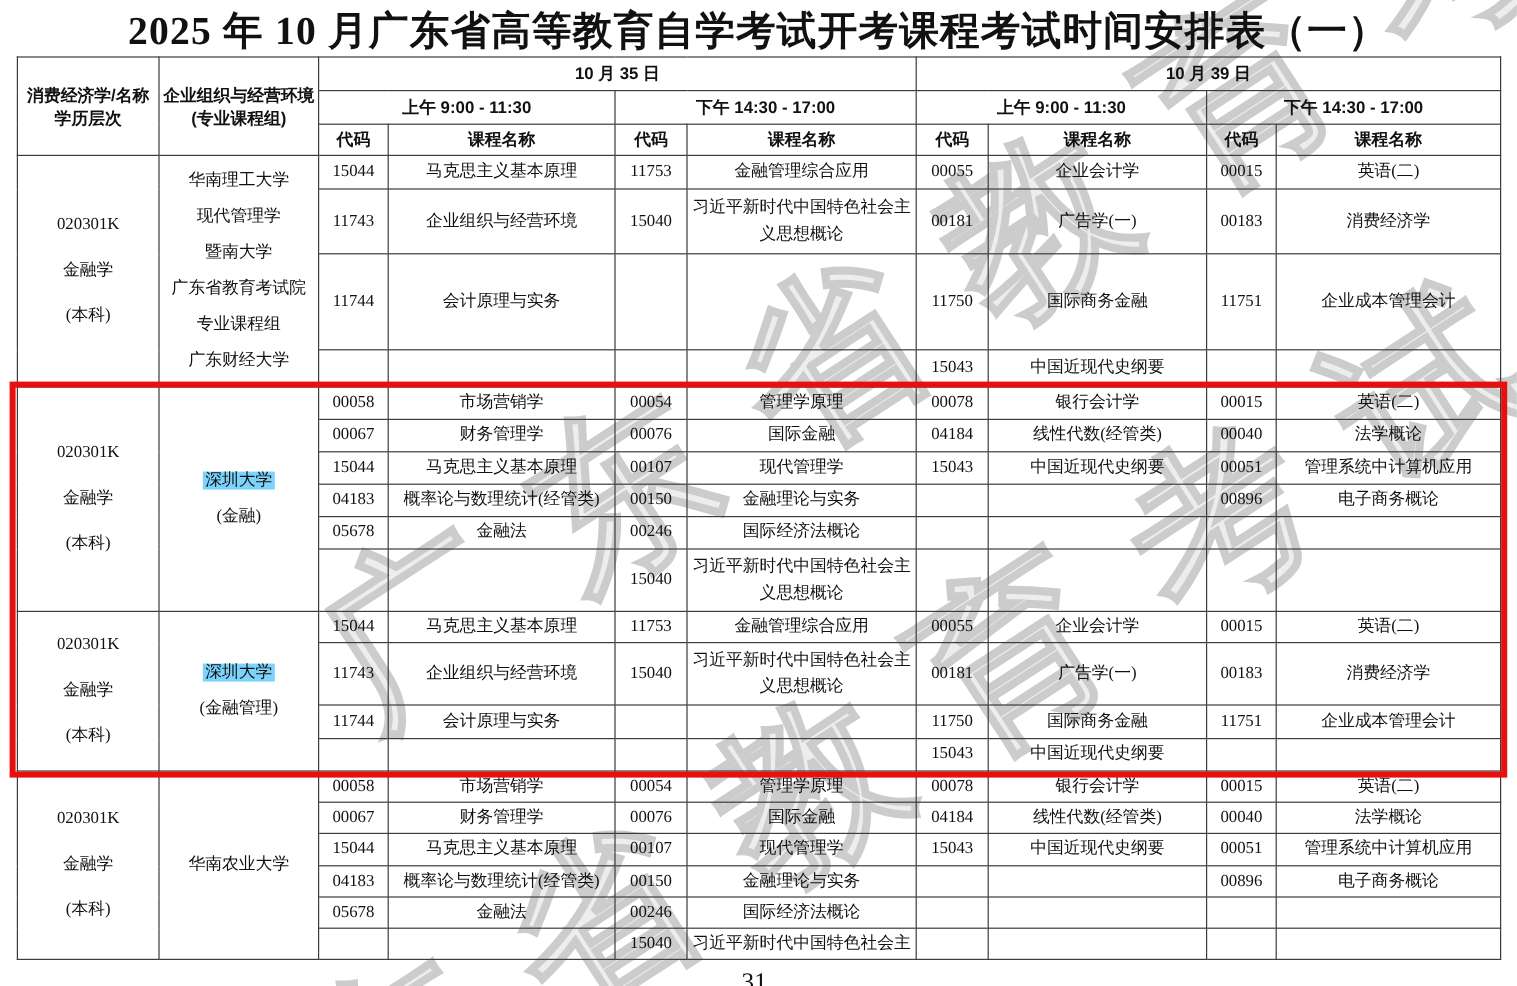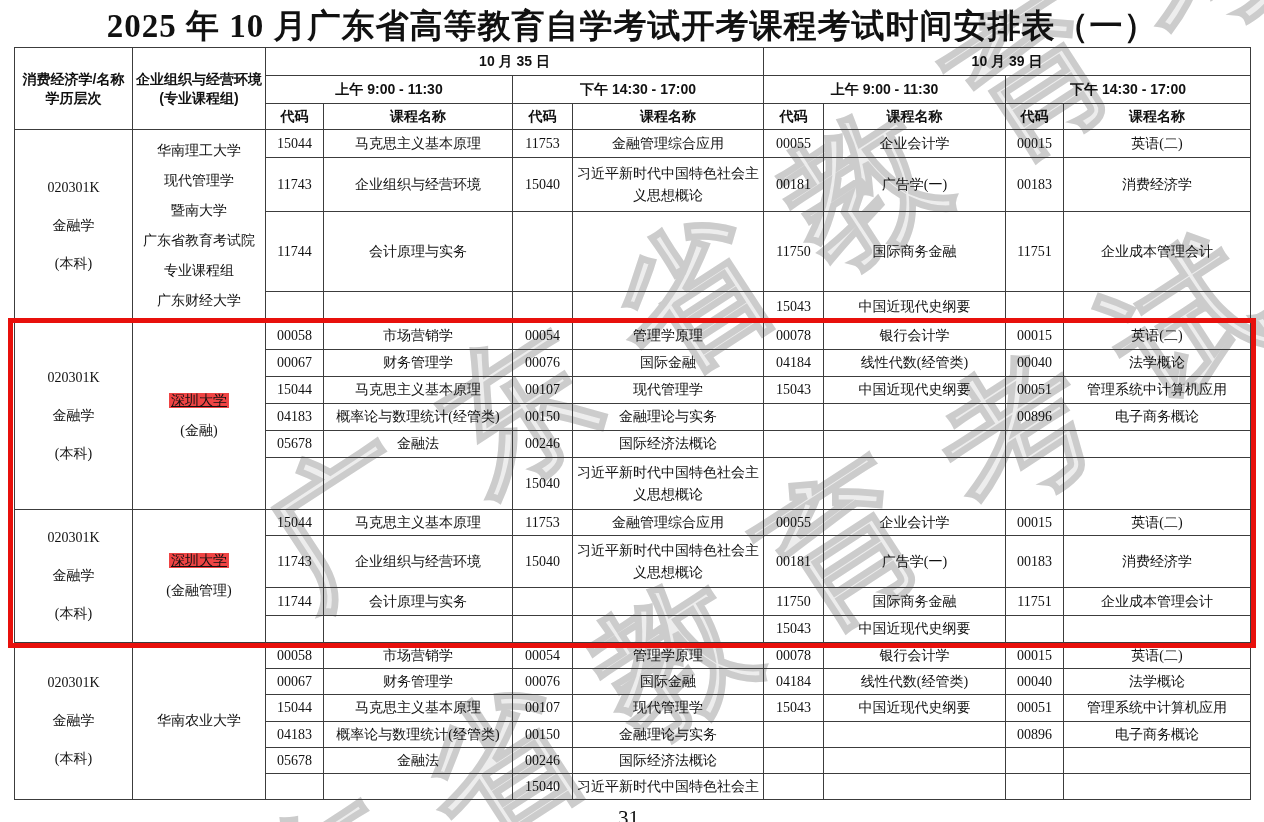--- a/index.html
+++ b/index.html
@@ -39,21 +39,21 @@
   }
   .exam th {
     font-family:"Liberation Sans", sans-serif;
     font-weight:bold; font-size:14px; line-height:1.3;
   }
   .exam td { font-size:14px; line-height:1.55; }
   .code-cell   { font-family:"Liberation Serif", serif; font-size:15px; }
   .course-cell { font-family:"Liberation Serif", serif; }
   .major-cell div  { line-height:38px; }
   .school-cell div { line-height:30px; }
-  .hl { background:#ef4444; padding:0 2px;text-decoration:underline; }
+  .hl { background:#7dd3fc; padding:0 2px; }
 
   .red-box {
     position:absolute; left:8px; top:318px; width:1248px; height:330px;
     border:5px solid #e8100c; z-index:6; pointer-events:none;
   }
 
   .page-number {
     position:absolute; left:0; top:806px; width:1257px;
     text-align:center; font-size:21px; z-index:2;
   }

